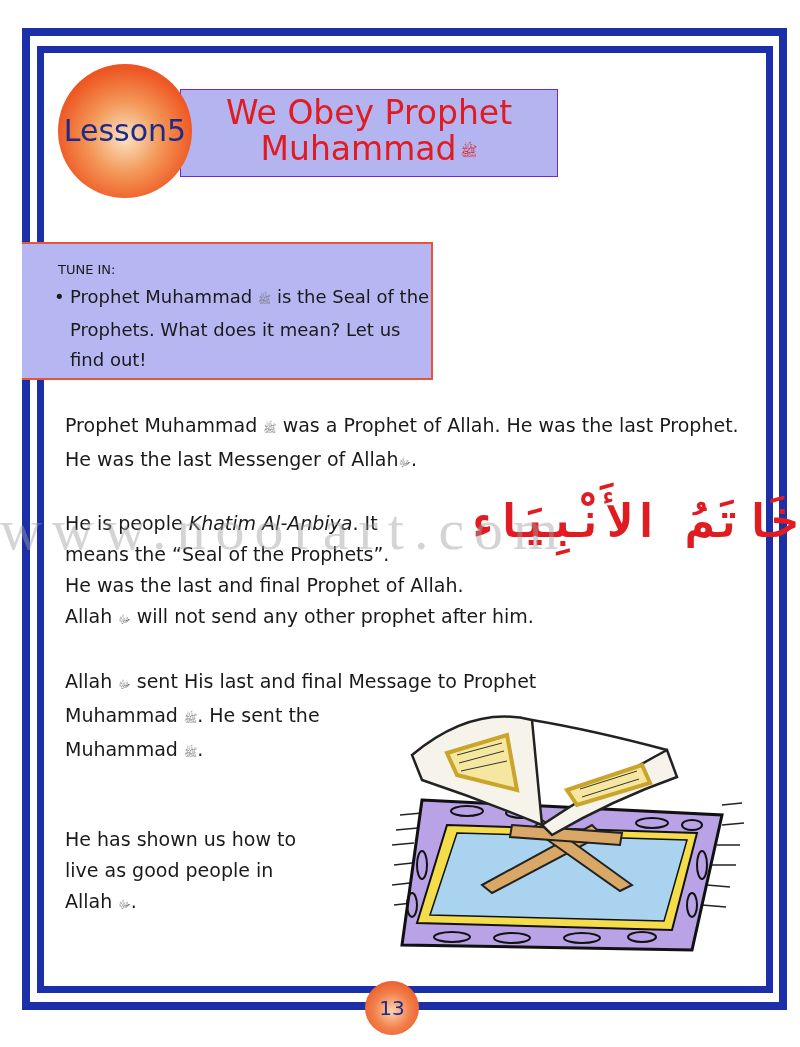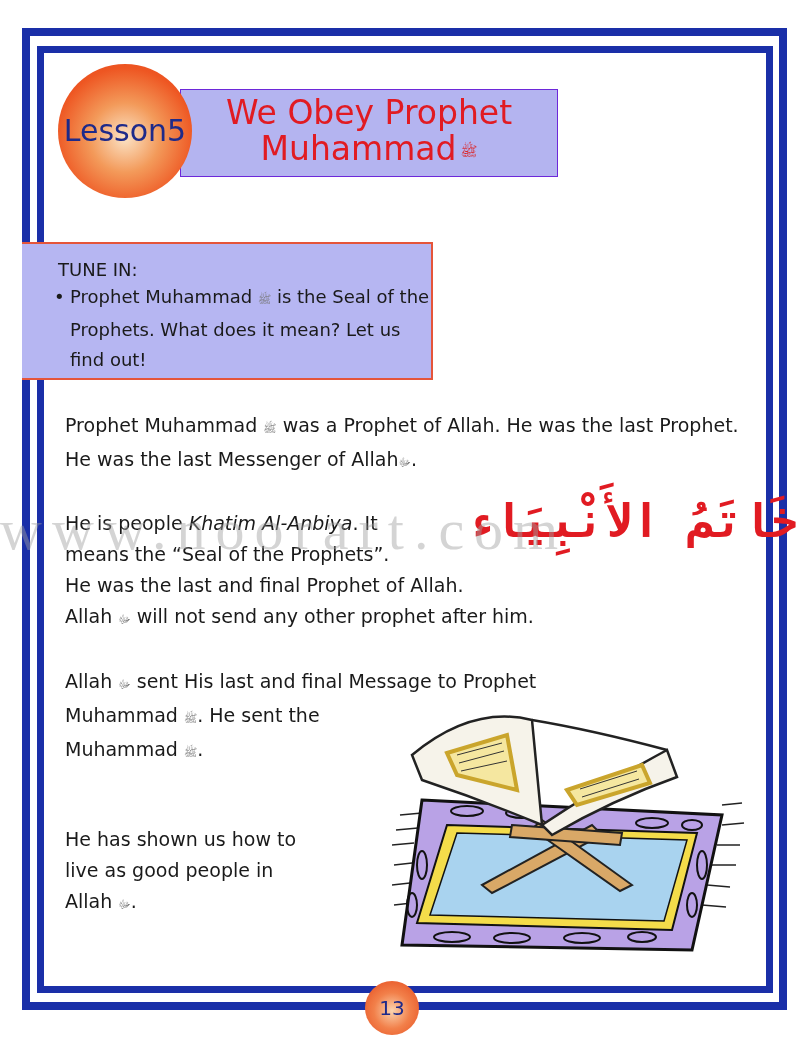--- a/index.html
+++ b/index.html
@@ -16,21 +16,21 @@
                    color:#1e2a8a; font-size:30px; line-height:32px; }
   .lesson-circle .num { font-size:30px; }
   .title-banner { position:absolute; left:180px; top:89px; width:378px; height:88px;
                   background:#b4b4f0; border:1px solid #6d28d9; box-sizing:border-box; z-index:2;
                   color:#e11b22; font-size:33px; line-height:36px; text-align:center; padding-top:5px; }
   .title-banner .line2 { display:block; }
   .pbuh { font-size:14px; color:#d22; vertical-align:middle; margin-left:4px; }
   .tune-box { position:absolute; left:22px; top:242px; width:411px; height:138px;
               background:#b6b6f2; border:2px solid #e5553a; border-left:none; box-sizing:border-box;
               padding:14px 0 0 36px; z-index:2; }
-  .tune-title { font-size:18px; line-height:24px; color:#1a1a1a; }
+  .tune-title { font-size:13px; line-height:24px; color:#1a1a1a; }
   .tune-text { font-size:18px; line-height:30px; color:#1a1a1a; position:relative; padding-left:12px; margin-left:0; }
   .tune-text:before { content:"•"; position:absolute; left:-4px; top:0; }
   .honor { font-size:11px; color:#777; }
   .para { position:absolute; left:65px; font-size:19px; line-height:31px; color:#1a1a1a; }
   .p1 { top:410px; width:680px; }
   .p2 { top:508px; width:600px; }
   .p3 { top:666px; width:600px; }
   .p4 { top:824px; width:280px; }
   .arabic { position:absolute; left:466px; top:494px; color:#e11b22; font-size:46px;
             font-family:Liberation Mono, monospace; direction:rtl; font-weight:bold; }

